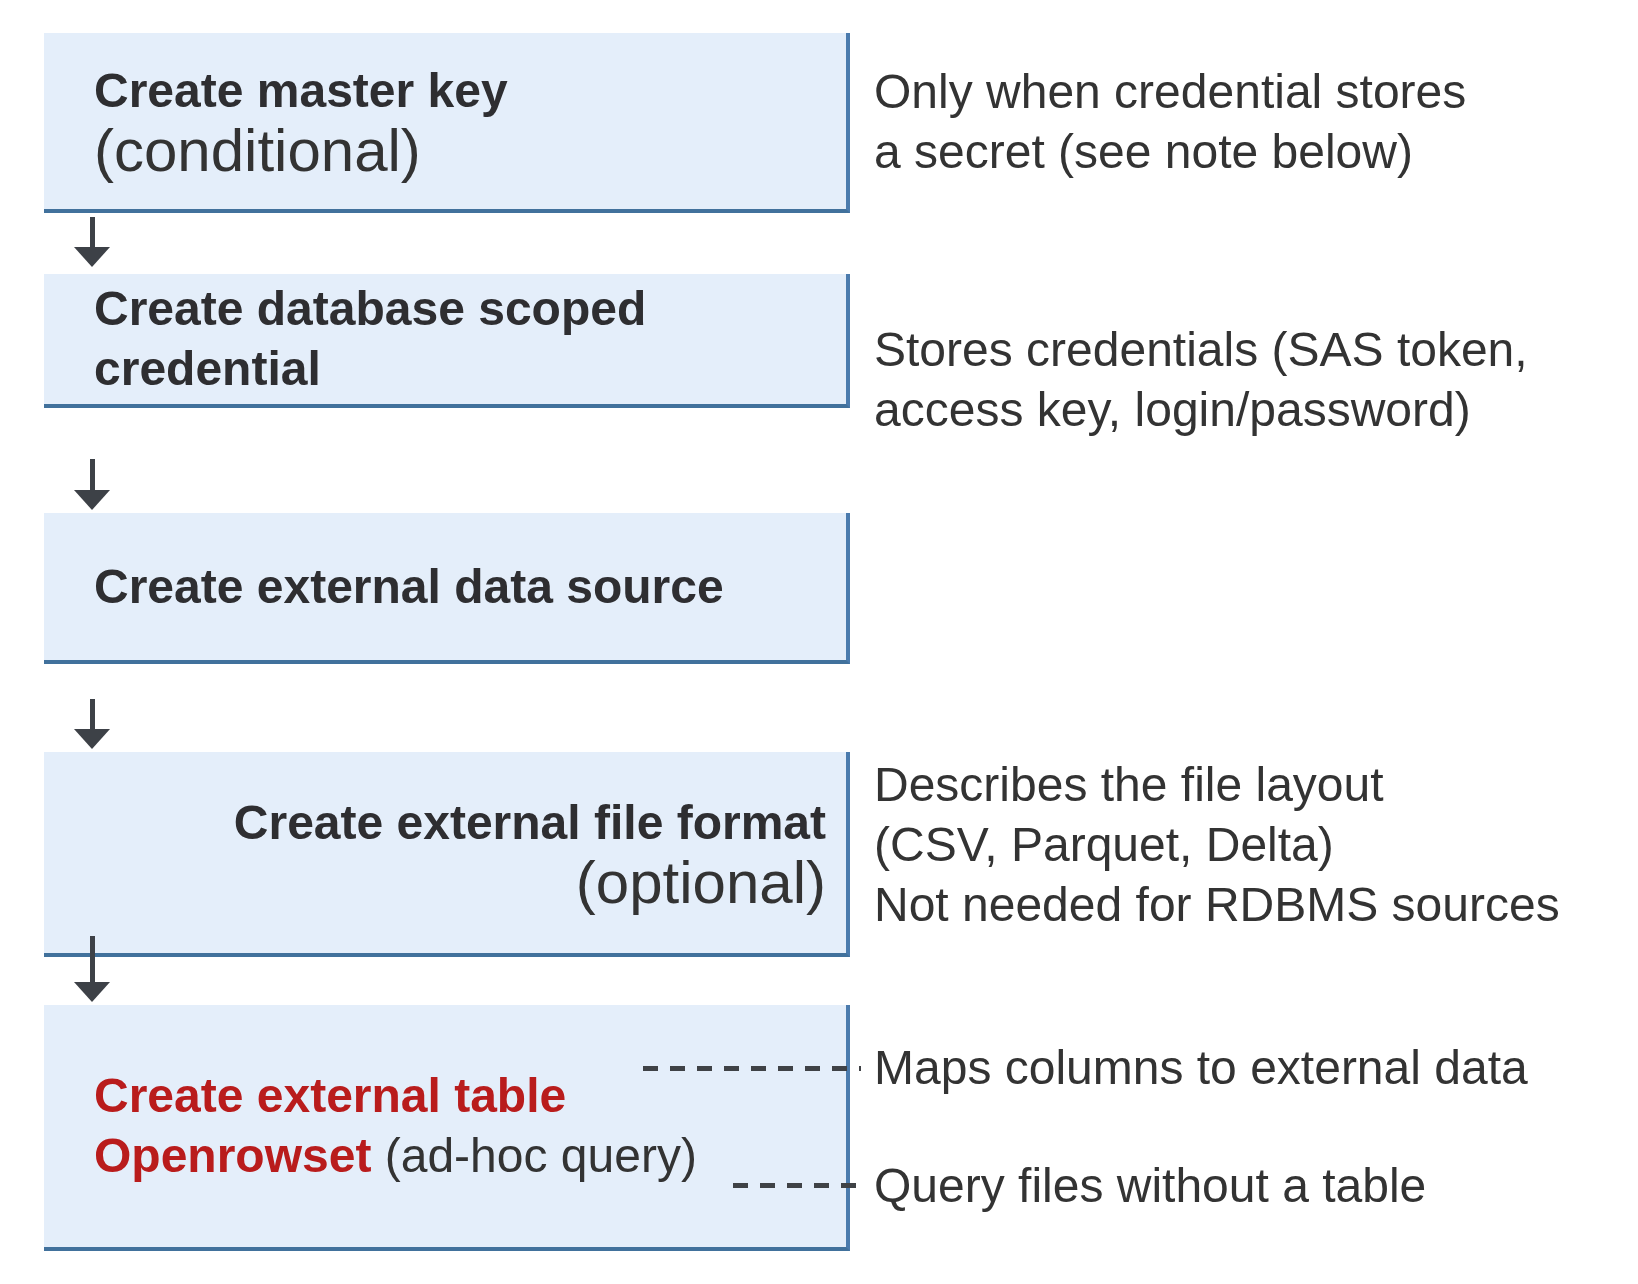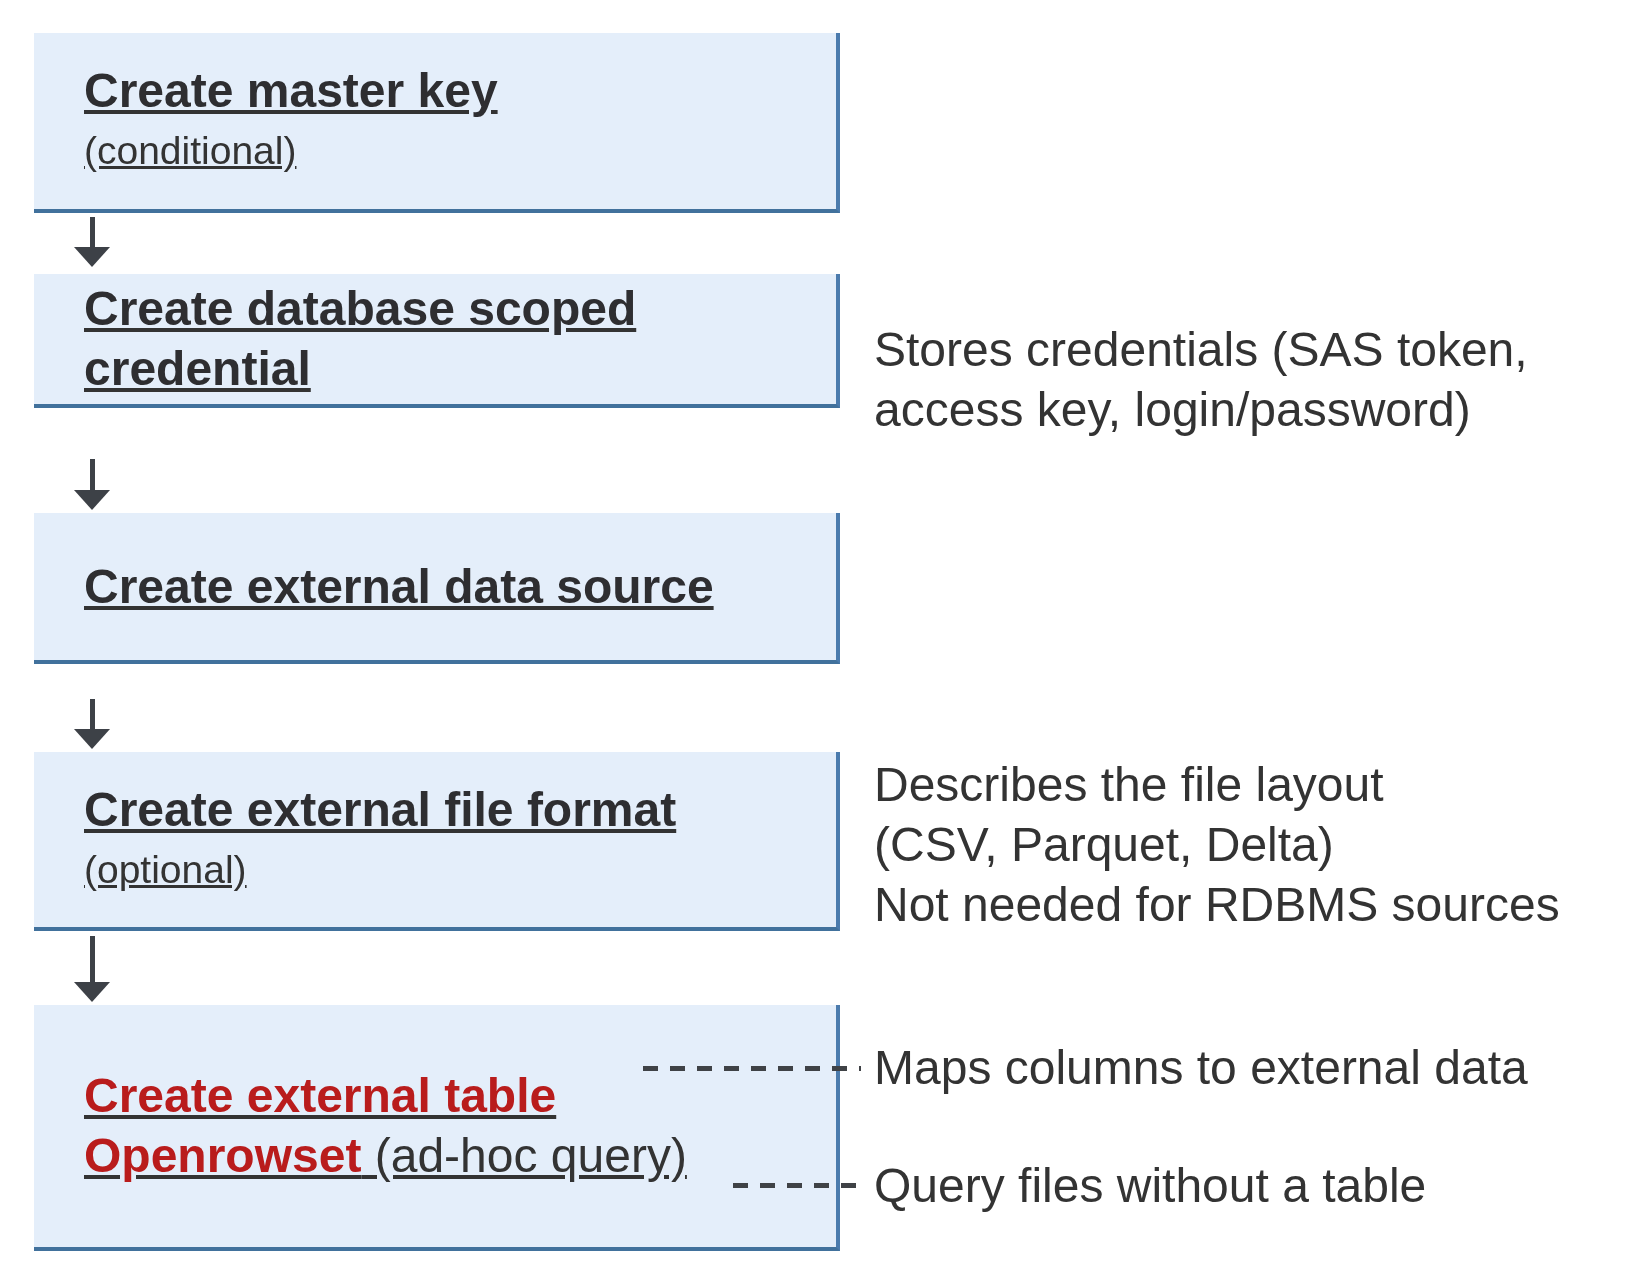--- a/index.html
+++ b/index.html
@@ -11,43 +11,42 @@
     position: relative;
     width: 1638px;
     height: 1284px;
     background: #ffffff;
     font-family: "Liberation Sans", sans-serif;
     color: #333333;
     overflow: hidden;
   }
   .step-box {
     position: absolute;
-    left: 34px;
+    left: 44px;
     width: 806px;
     box-sizing: border-box;
     background: #e4eefa;
     border-right: 4px solid #4b7bad;
     border-bottom: 4px solid #41719c;
     display: flex;
     flex-direction: column;
     justify-content: center;
     padding-left: 50px;
     padding-right: 20px;
-    text-decoration: underline;
   }
   .step-title {
     font-weight: 700;
     font-size: 48px;
     line-height: 60px;
     color: #2e2e31;
     white-space: pre-line;
   }
   .step-note {
     font-weight: 400;
-    font-size: 39px;
+    font-size: 60px;
     line-height: 60px;
     color: #333333;
   }
   .box-line {
     font-size: 48px;
     line-height: 60px;
     color: #333333;
     white-space: pre;
   }
   .box-line b { font-weight: 700; color: #b91c1c; }
@@ -92,20 +91,22 @@
 </style>
 </head>
 <body>
 
 <div class="canvas">
 
   <div class="step-box" style="top:33px; height:180px;">
     <div class="step-title">Create master key</div>
     <div class="step-note">(conditional)</div>
   </div>
+  <div class="desc" style="top:62px;">Only when credential stores
+a secret (see note below)</div>
 
   <div class="arrow" style="top:217px; height:50px;">
     <div class="arrow-stem"></div>
     <div class="arrow-head"></div>
   </div>
 
   <div class="step-box" style="top:274px; height:134px;">
     <div class="step-title">Create database scoped
 credential</div>
   </div>
@@ -119,21 +120,21 @@
 
   <div class="step-box" style="top:513px; height:151px;">
     <div class="step-title">Create external data source</div>
   </div>
 
   <div class="arrow" style="top:699px; height:50px;">
     <div class="arrow-stem"></div>
     <div class="arrow-head"></div>
   </div>
 
-  <div class="step-box" style="top:752px; height:179px;">
+  <div class="step-box" style="top:752px; height:205px;align-items:flex-end;">
     <div class="step-title">Create external file format</div>
     <div class="step-note">(optional)</div>
   </div>
   <div class="desc" style="top:755px;">Describes the file layout
 (CSV, Parquet, Delta)
 Not needed for RDBMS sources</div>
 
   <div class="arrow" style="top:936px; height:66px;">
     <div class="arrow-stem"></div>
     <div class="arrow-head"></div>

